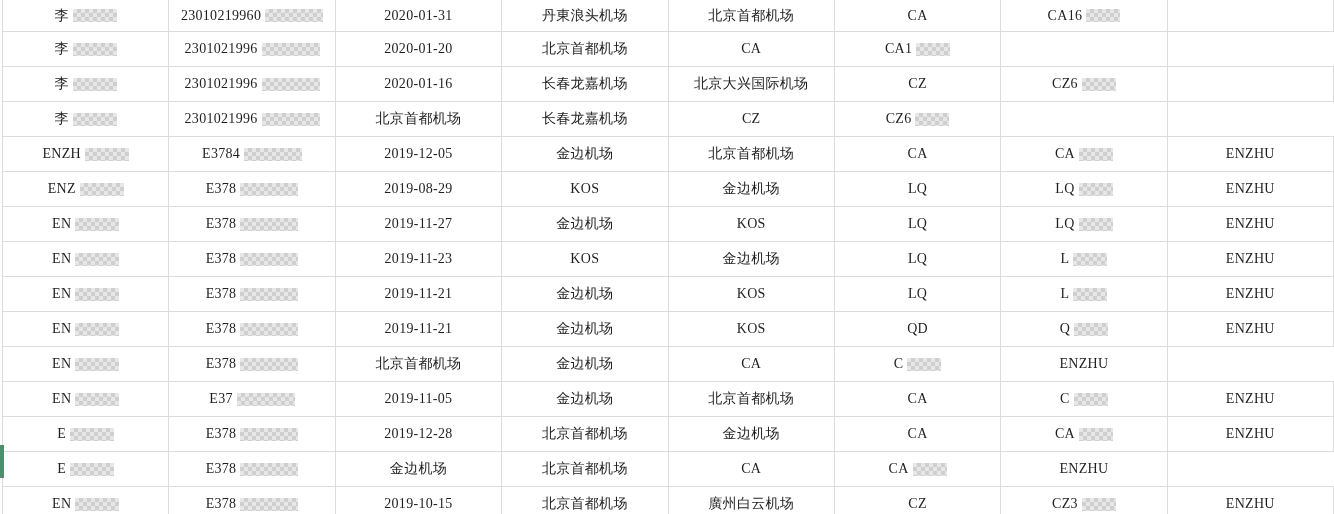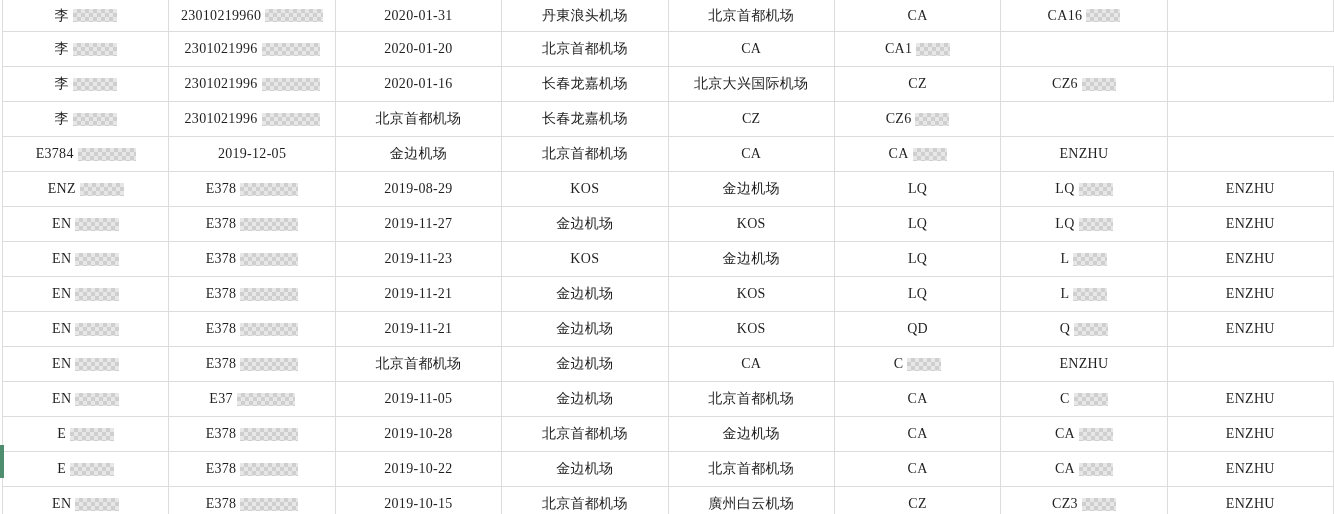--- a/index.html
+++ b/index.html
@@ -171,20 +171,24 @@
       <span class="txt">CZ6</span>
       <span class="mosaic m-flight"></span>
     </div>
     <div class="cell">
       
     </div>
   </div>
 
   <div class="row">
     <div class="cell">
+      <span class="txt">ENZH</span>
+      <span class="mosaic m-name"></span>
+    </div>
+    <div class="cell">
       <span class="txt">E3784</span>
       <span class="mosaic m-id"></span>
     </div>
     <div class="cell">
       <span class="txt">2019-12-05</span>
     </div>
     <div class="cell">
       <span class="txt">金边机场</span>
     </div>
     <div class="cell">
@@ -412,21 +416,21 @@
   <div class="row">
     <div class="cell">
       <span class="txt">E</span>
       <span class="mosaic m-name"></span>
     </div>
     <div class="cell">
       <span class="txt">E378</span>
       <span class="mosaic m-id"></span>
     </div>
     <div class="cell">
-      <span class="txt">2019-10-28</span>
+      <span class="txt">2019-12-28</span>
     </div>
     <div class="cell">
       <span class="txt">北京首都机场</span>
     </div>
     <div class="cell">
       <span class="txt">金边机场</span>
     </div>
     <div class="cell">
       <span class="txt">CA</span>
     </div>
@@ -440,23 +444,20 @@
   </div>
 
   <div class="row">
     <div class="cell">
       <span class="txt">E</span>
       <span class="mosaic m-name"></span>
     </div>
     <div class="cell">
       <span class="txt">E378</span>
       <span class="mosaic m-id"></span>
-    </div>
-    <div class="cell">
-      <span class="txt">2019-10-22</span>
     </div>
     <div class="cell">
       <span class="txt">金边机场</span>
     </div>
     <div class="cell">
       <span class="txt">北京首都机场</span>
     </div>
     <div class="cell">
       <span class="txt">CA</span>
     </div>

